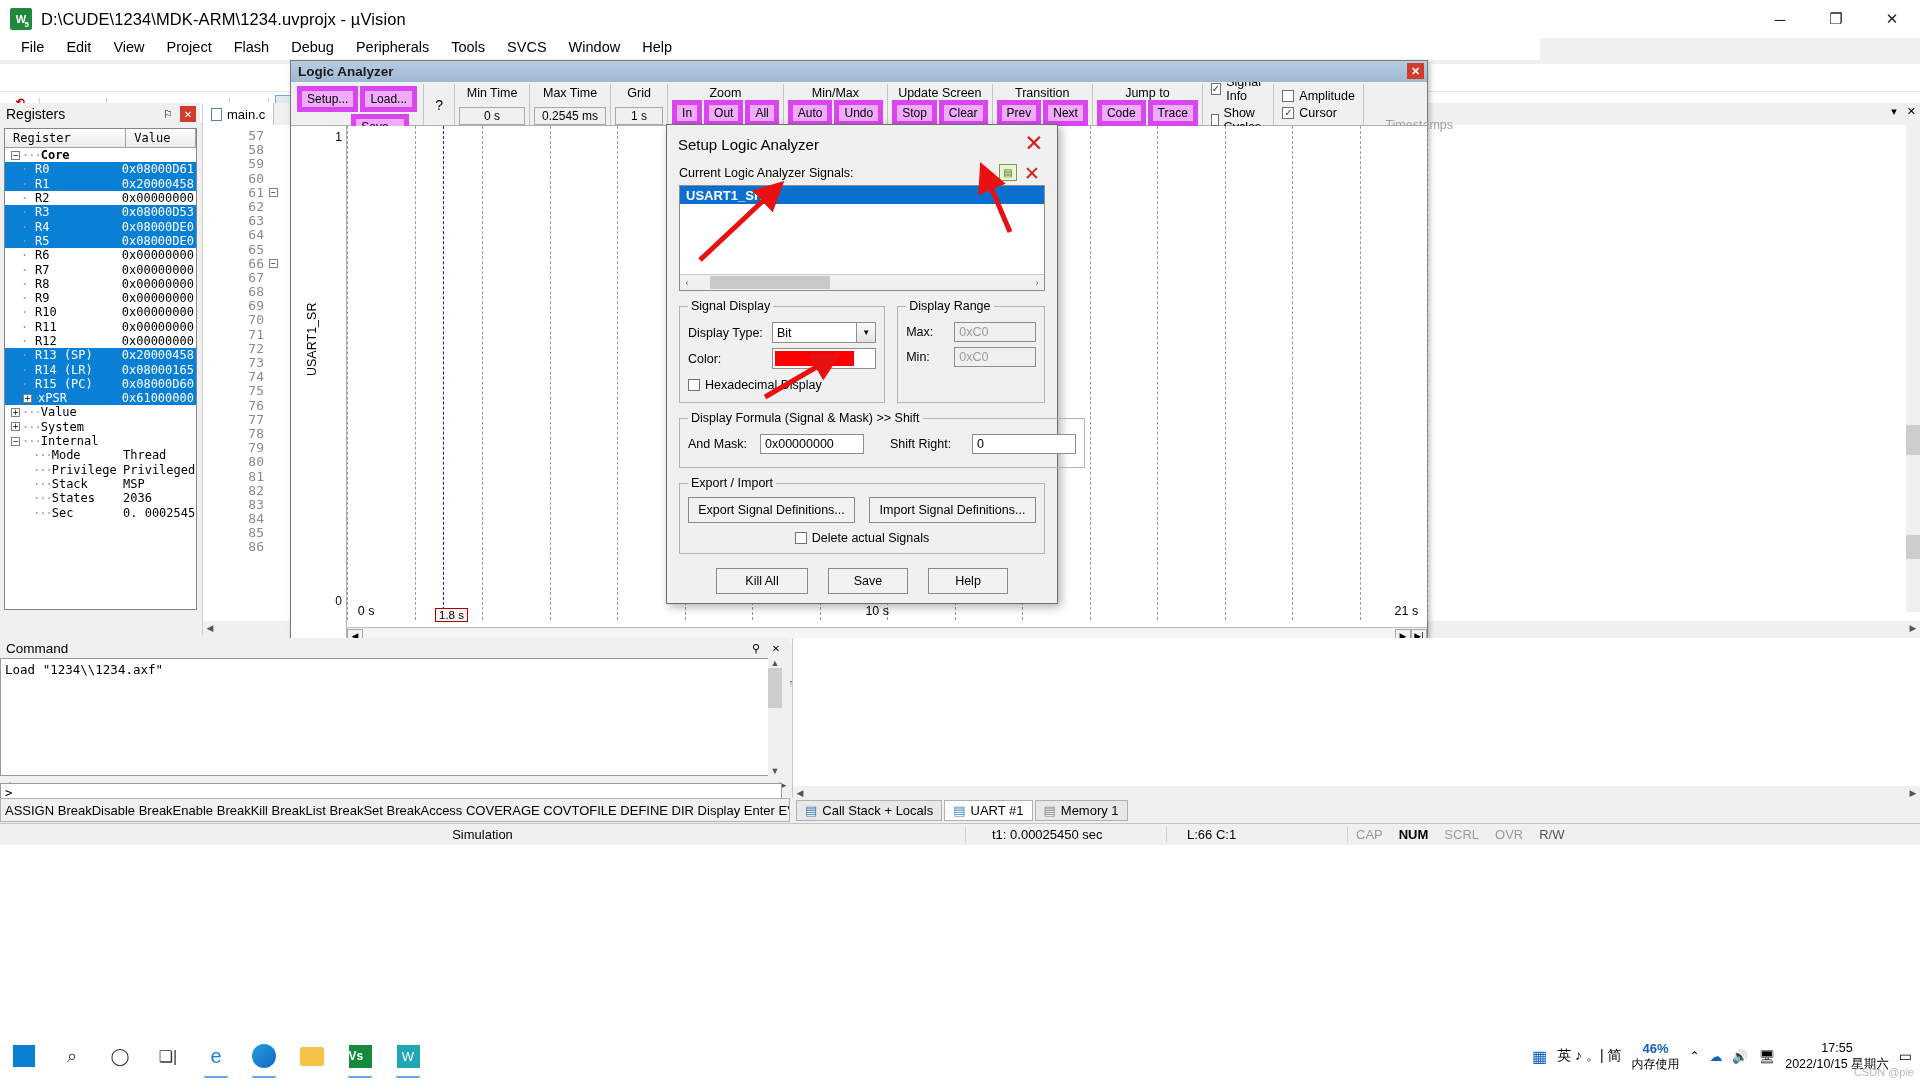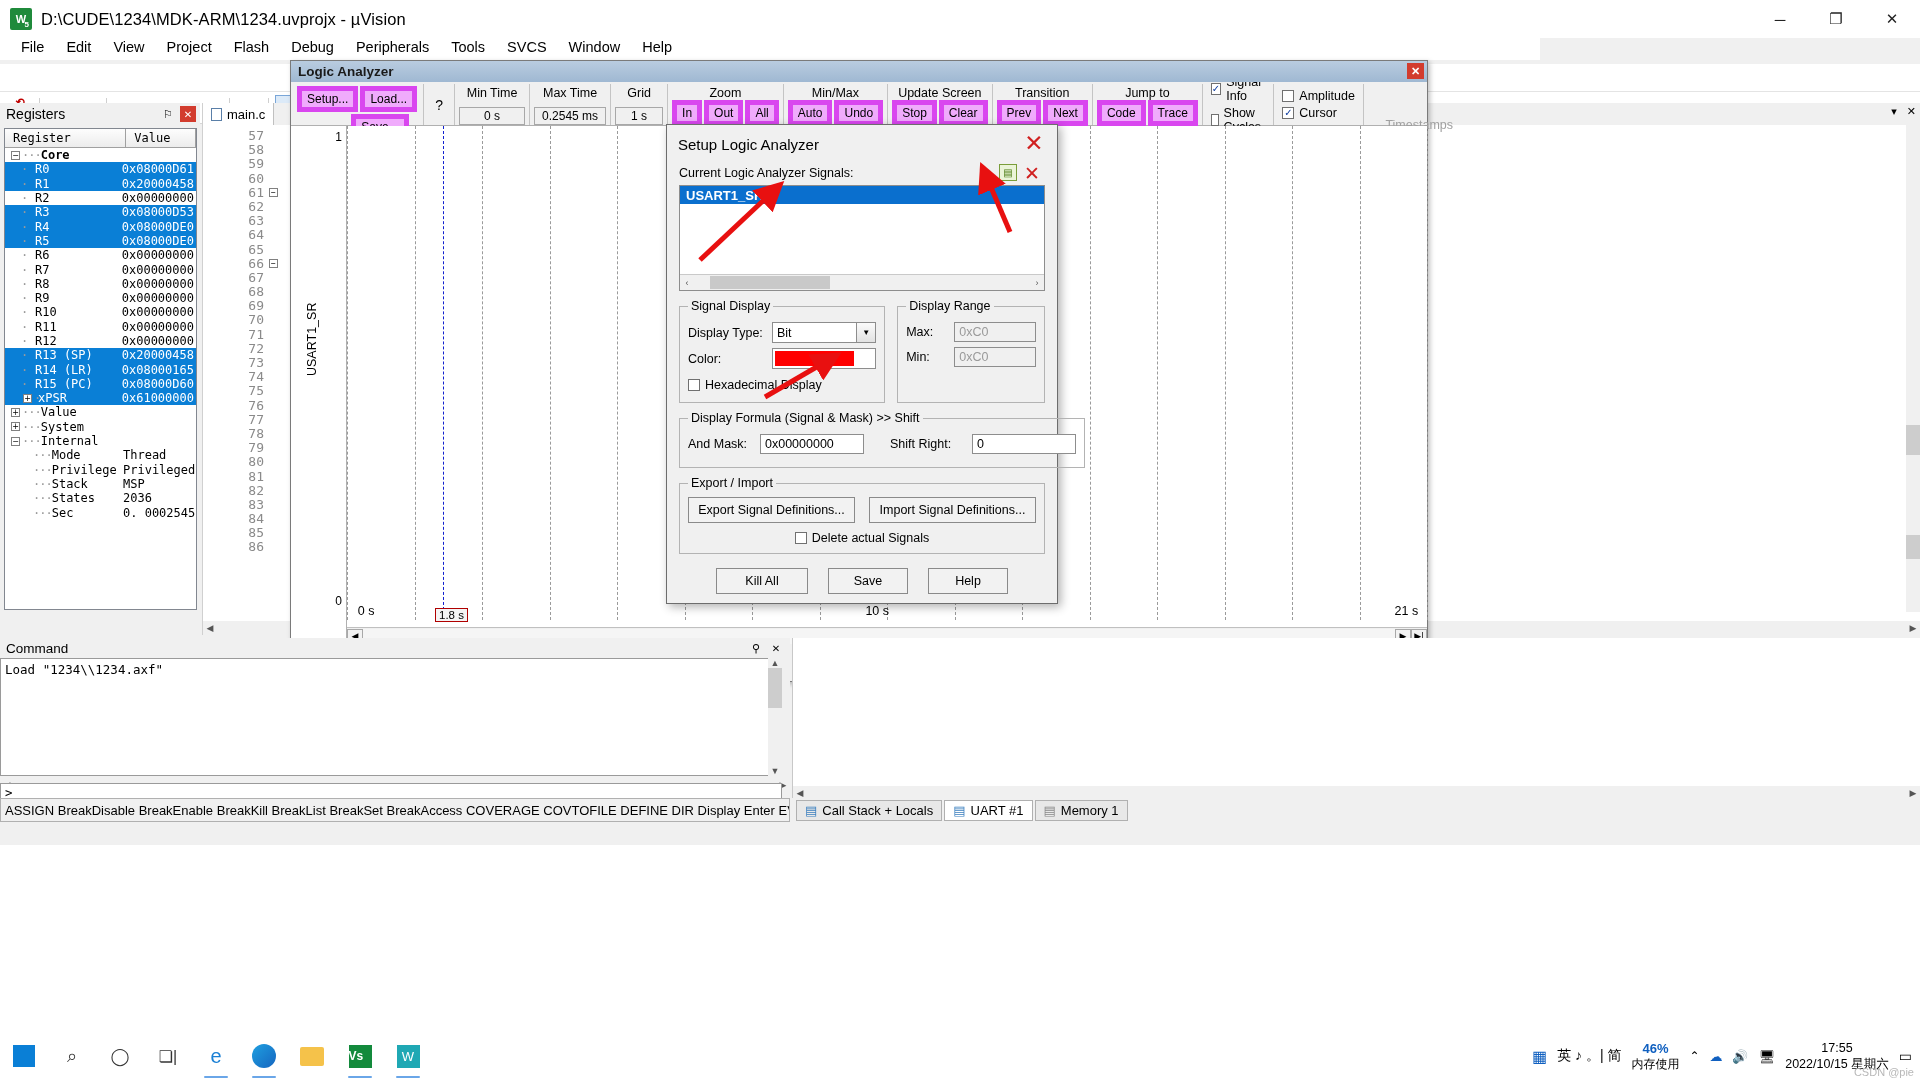--- a/index.html
+++ b/index.html
@@ -1074,20 +1074,33 @@
     <div class="btab active">
       <span style="color:#3b7fbf;">▤</span>
       <span>UART #1</span>
     </div>
     <div class="btab">
       <span style="color:#888;">▤</span>
       <span>Memory 1</span>
     </div>
   </div>
 
+  <div class="statusbar">
+    <div class="sb-cell" style="width:965px;text-align:center;">Simulation</div>
+    <div class="sb-sep"></div>
+    <div class="sb-cell" style="width:200px;padding-left:26px;">t1: 0.00025450 sec</div>
+    <div class="sb-sep"></div>
+    <div class="sb-cell" style="width:180px;padding-left:20px;">L:66 C:1</div>
+    <div class="sb-sep"></div>
+    <div class="sb-cell" style="color:#9a9a9a;">CAP</div>
+    <div class="sb-cell" style="color:#000;font-weight:bold;">NUM</div>
+    <div class="sb-cell" style="color:#9a9a9a;">SCRL</div>
+    <div class="sb-cell" style="color:#9a9a9a;">OVR</div>
+    <div class="sb-cell" style="color:#555;">R/W</div>
+  </div>
 
   <div class="taskbar">
     <div class="tb-inner">
       <div class="tb-item">
         <span style="display:inline-block;width:22px;height:22px;background:#0a7fd6;"></span>
       </div>
       <div class="tb-item" style="font-size:18px;color:#333;">⌕</div>
       <div class="tb-item" style="font-size:17px;color:#333;">◯</div>
       <div class="tb-item" style="font-size:16px;color:#333;">❏|</div>
       <div class="tb-item underline" style="font-size:20px;color:#1a7fd4;">e</div>

